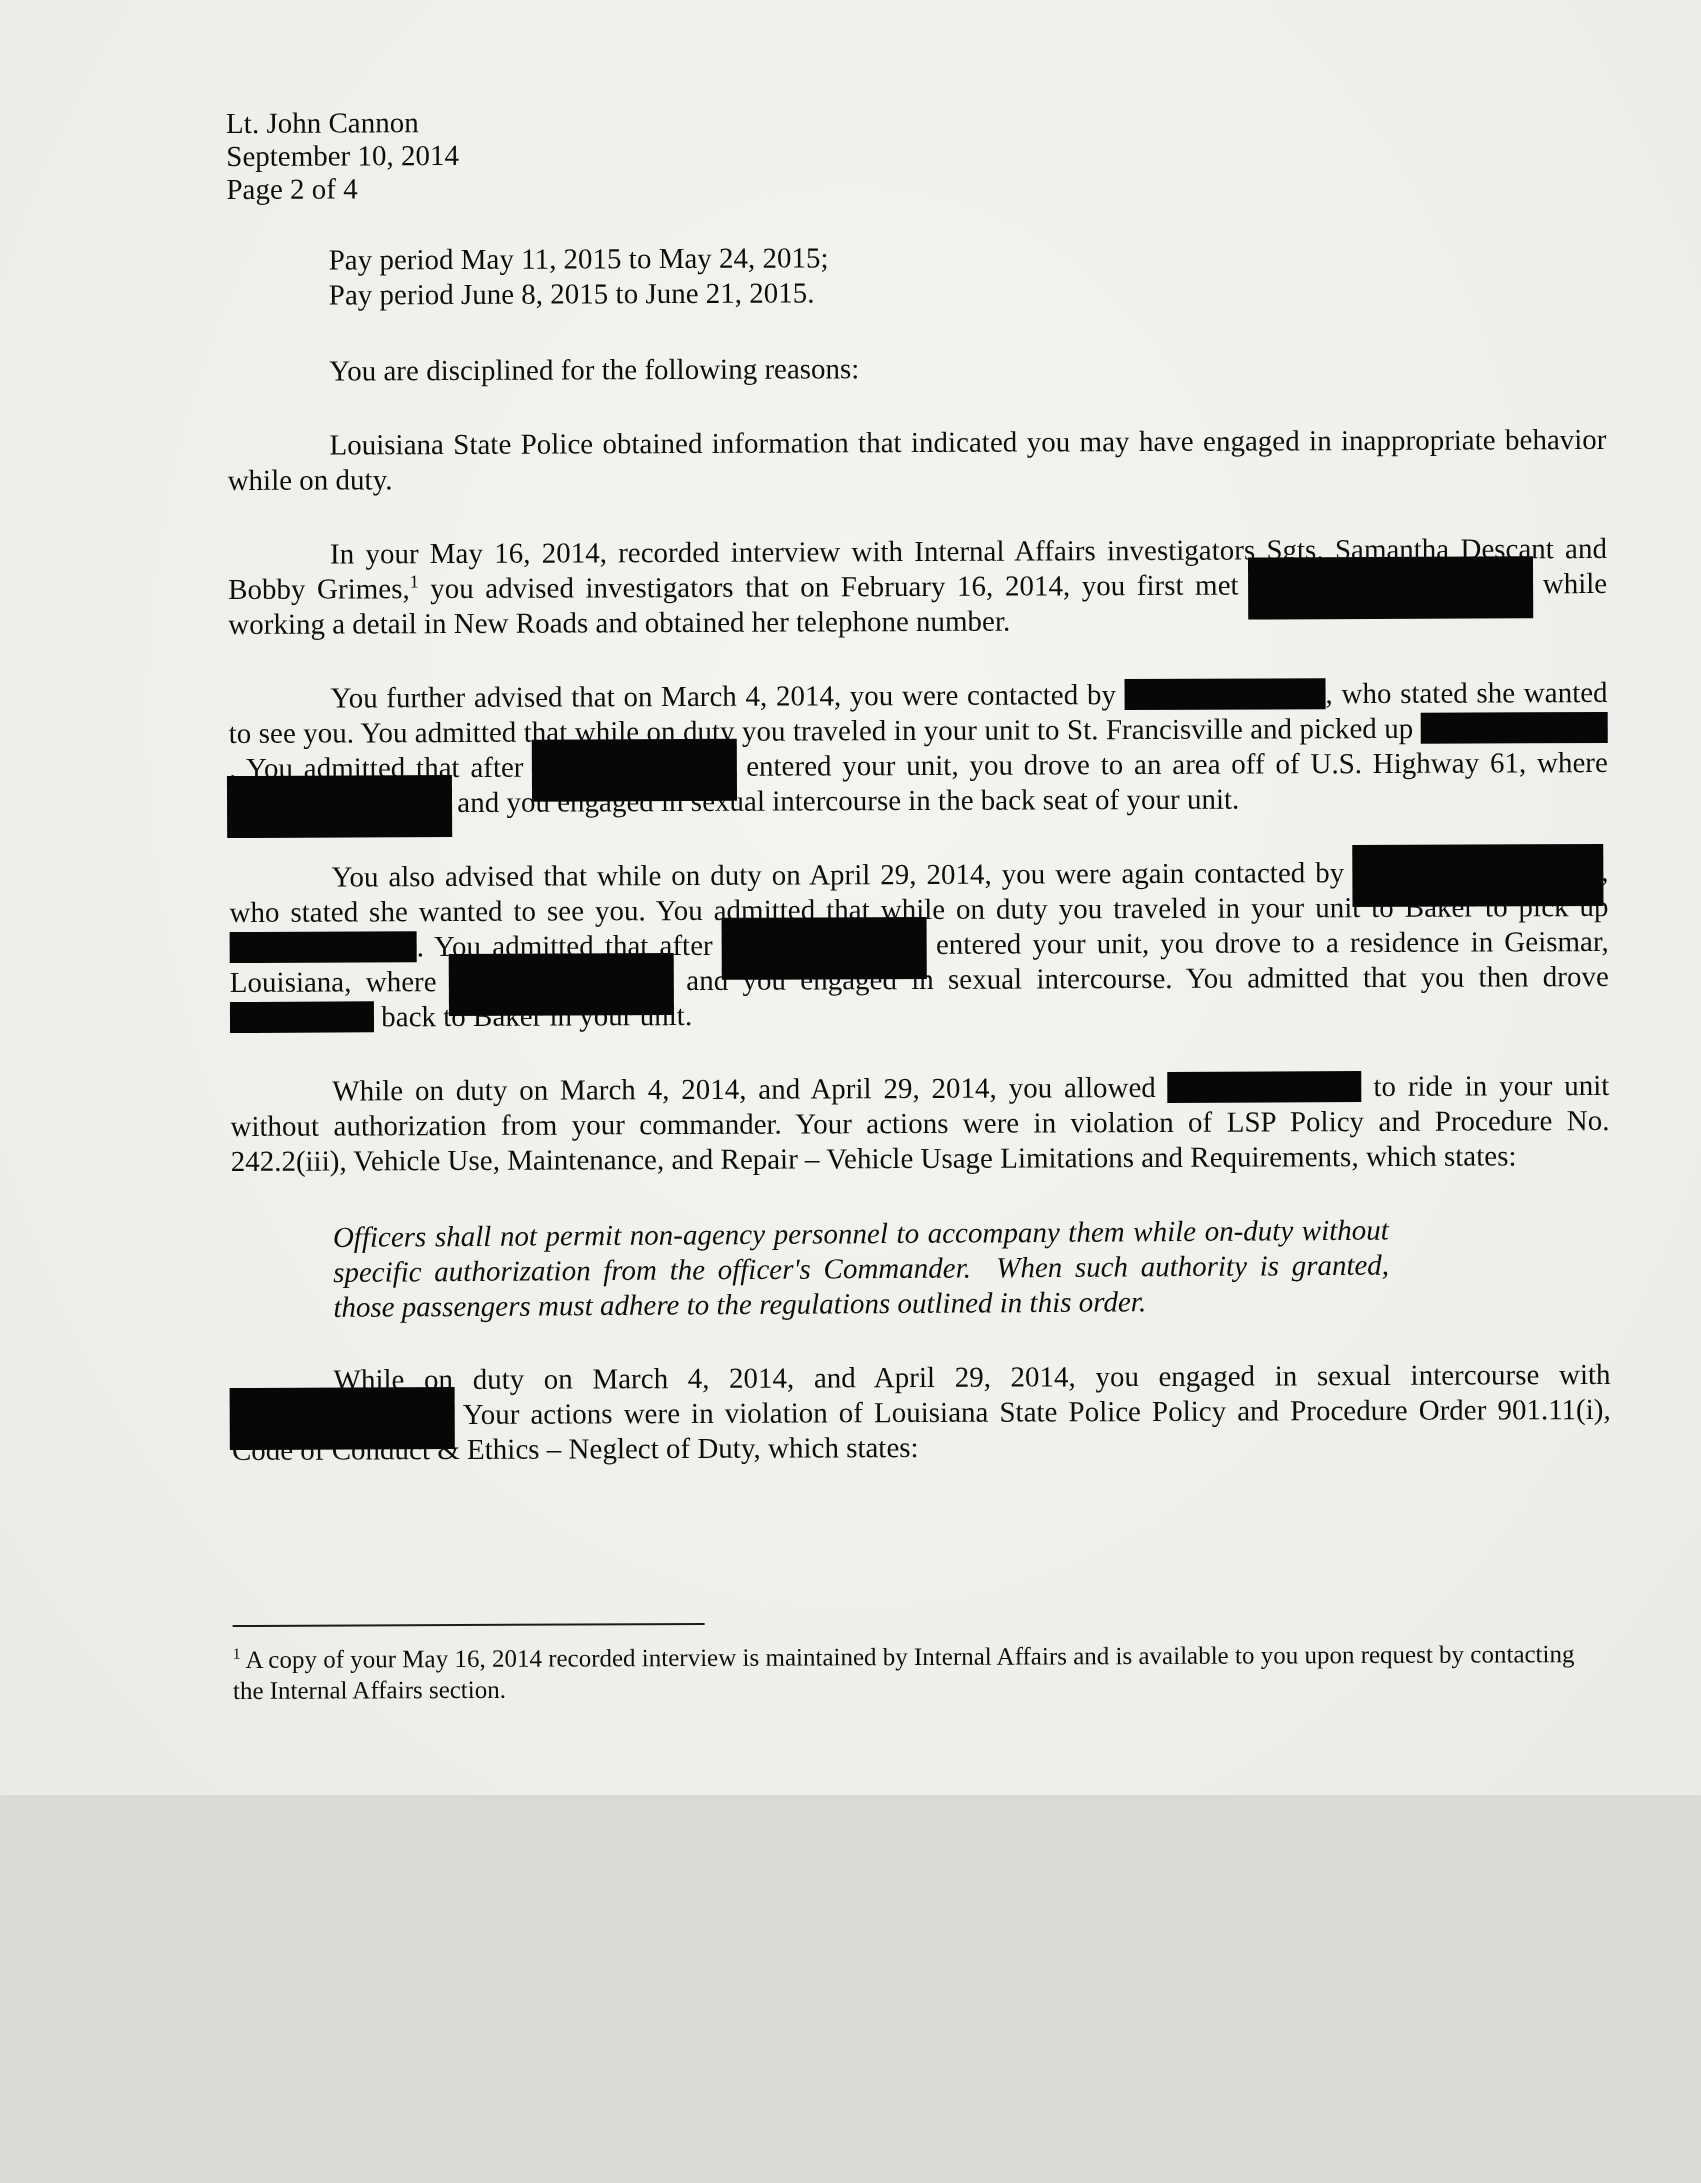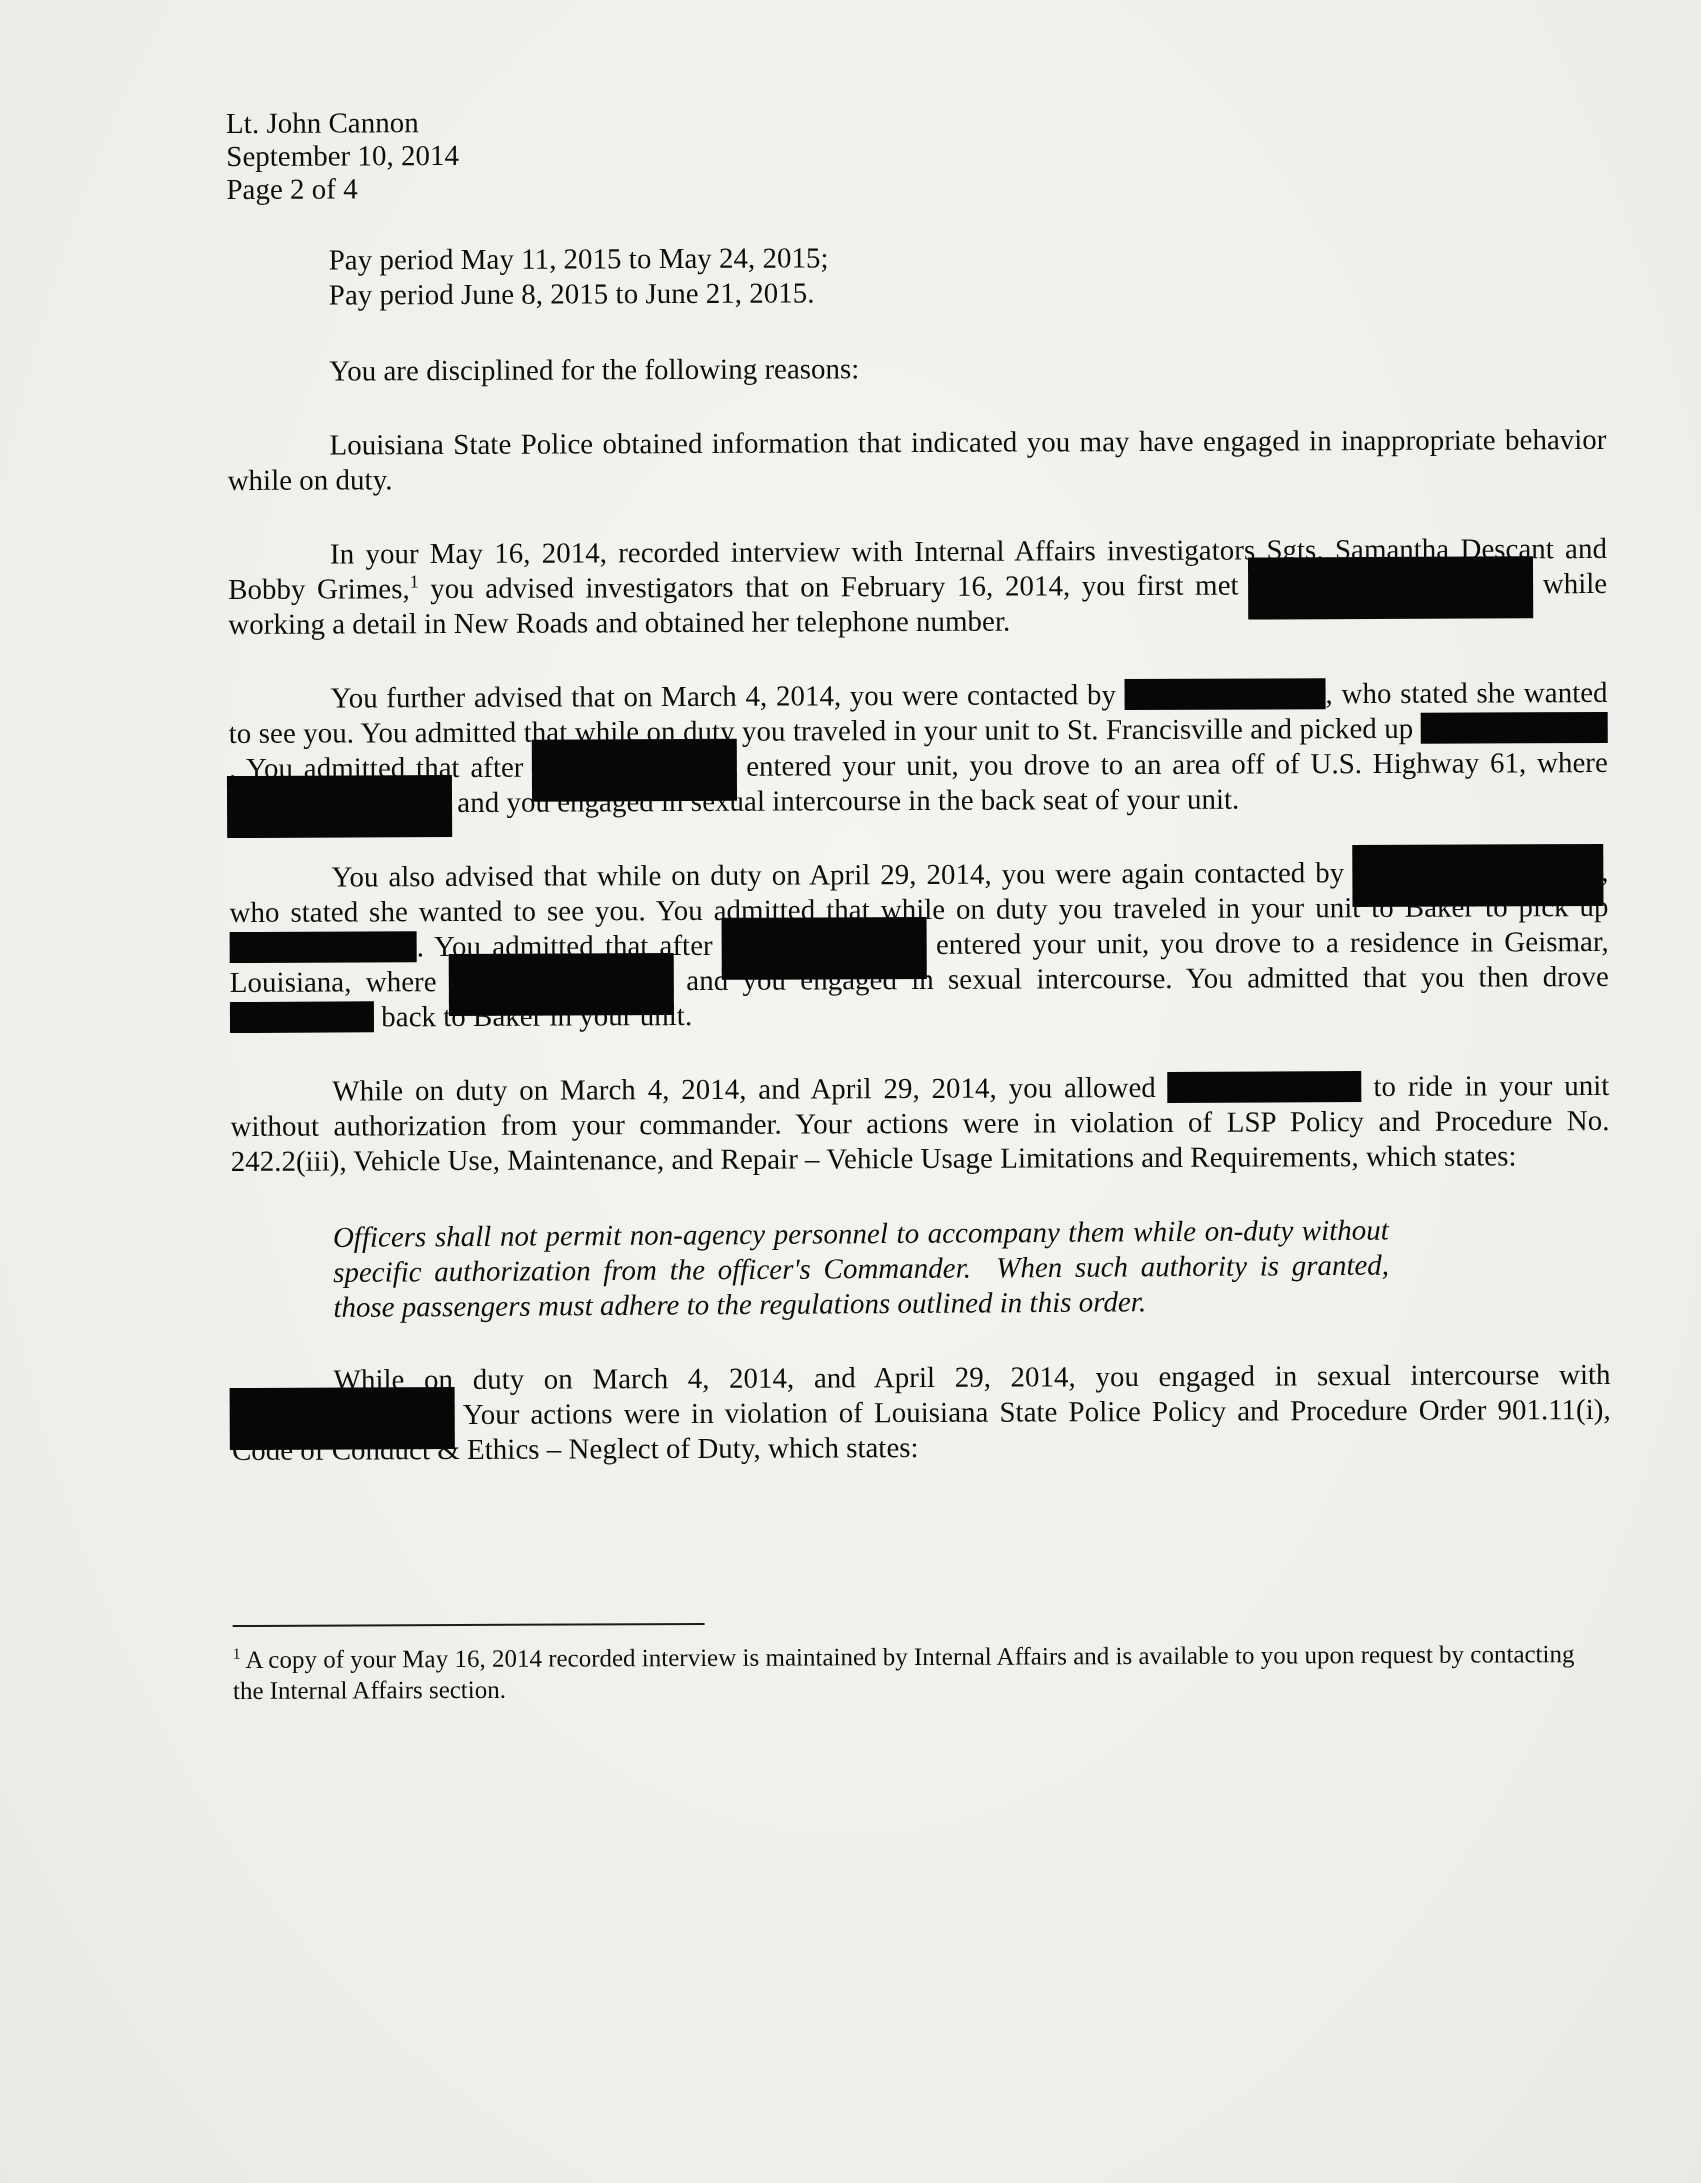--- a/index.html
+++ b/index.html
@@ -1,18 +1,18 @@
 <!DOCTYPE html>
 <html style="font-size:10.7px"><head>
 <meta charset="utf-8">
 <style>
   html,body { margin:0; padding:0; background:#d9d9d6; }
   .page {
     position:relative;
-    width:1702px; height:2183px;
+    width:1702px; height:1795px;
     background:#f2f1ed;
     background-image: radial-gradient(ellipse at 50% 40%, #f5f4f0 0%, #efeeea 70%, #eae9e5 100%);
     overflow:hidden;
     font-family:"Liberation Serif","DejaVu Serif",serif;
     color:#0d0d0d;
   }
   .content {
     position:absolute; left:226px; top:107px; width:1379px;
     font-size:29px; line-height:35px;
     transform:rotate(-0.25deg); transform-origin:top left;

